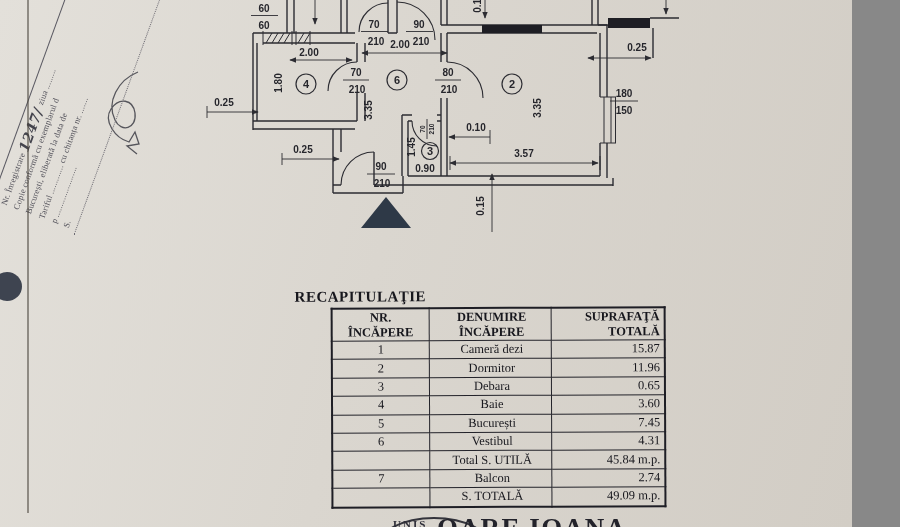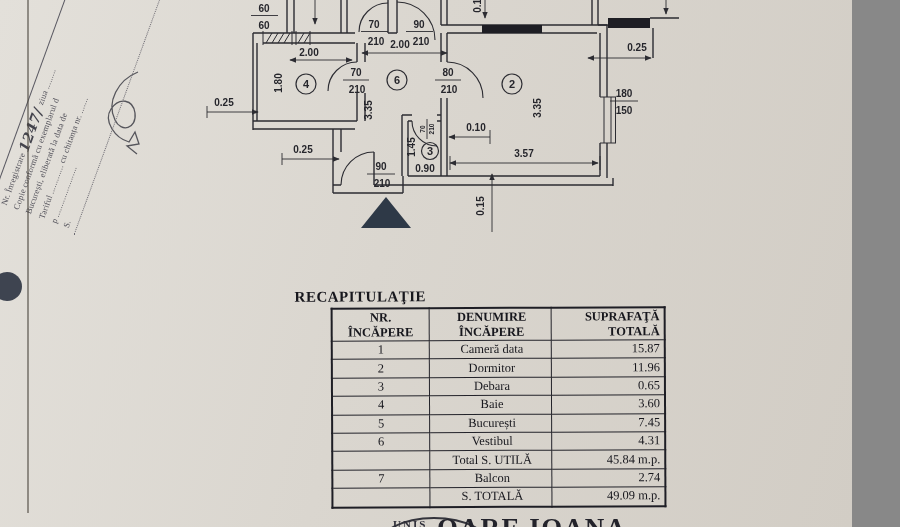--- a/index.html
+++ b/index.html
@@ -196,21 +196,21 @@
     <h2>RECAPITULAŢIE</h2>
     <table class="rt">
       <tbody>
           <tr>
         <th class="c1"><span>NR.</span><br><span>ÎNCĂPERE</span></th>
         <th class="c2"><span>DENUMIRE</span><br><span>ÎNCĂPERE</span></th>
         <th class="c3"><span>SUPRAFAŢĂ</span><br><span>TOTALĂ</span></th>
       </tr>
       <tr>
             <td class="c1">1</td>
-            <td class="c2">Cameră data</td>
+            <td class="c2">Cameră dezi</td>
             <td class="c3">15.87</td>
           </tr>
       <tr>
             <td class="c1">2</td>
             <td class="c2">Dormitor</td>
             <td class="c3">11.96</td>
           </tr>
       <tr>
             <td class="c1">3</td>
             <td class="c2">Debara</td>

